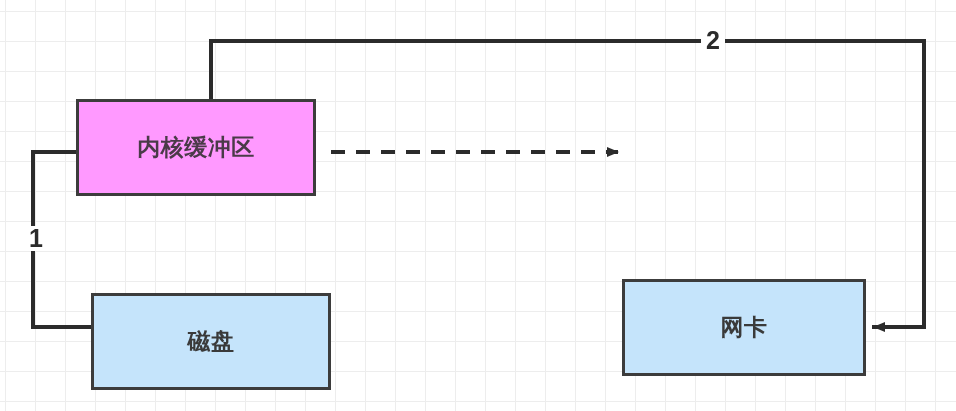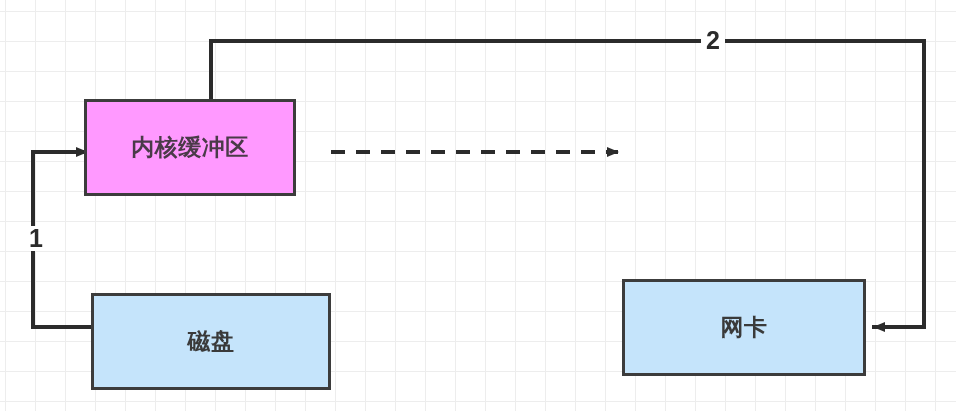--- a/index.html
+++ b/index.html
@@ -41,21 +41,21 @@
     white-space: nowrap;
   }
   .node.pink {
     background: #ff99ff;
     color: #4a3a48;
   }
   .node.blue {
     background: #c5e4fb;
     color: #3a3a3a;
   }
-  #node-kernel-buffer { left: 84px; top: 99px; width: 212px; height: 97px; }
+  #node-kernel-buffer { left: 76px; top: 99px; width: 240px; height: 97px; }
   #node-socket-buffer { left: 622px; top: 99px; width: 244px; height: 97px; }
   #node-disk         { left: 91px; top: 279px; width: 240px; height: 97px; margin-top: 14px; }
   #node-nic          { left: 622px; top: 279px; width: 244px; height: 97px; align-items: center; }
 
   .edge-label {
     position: absolute;
     font-size: 25px;
     font-weight: bold;
     color: #2b2b2b;
     background: #ffffff;

